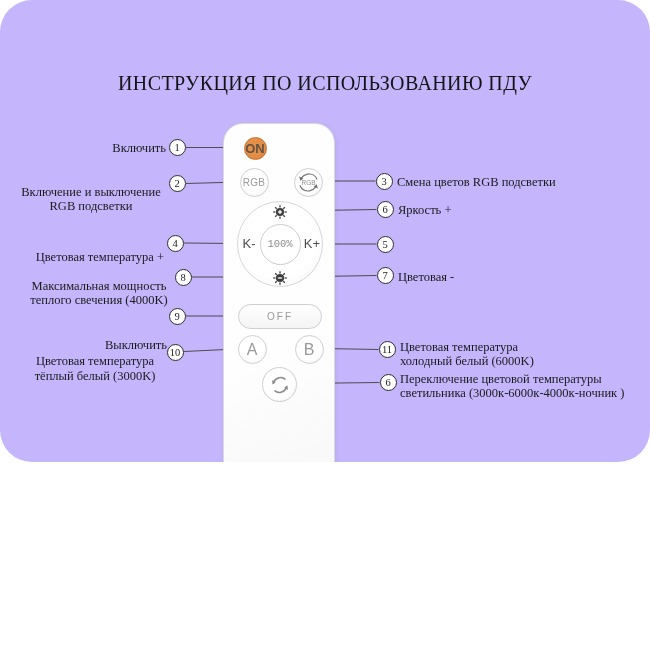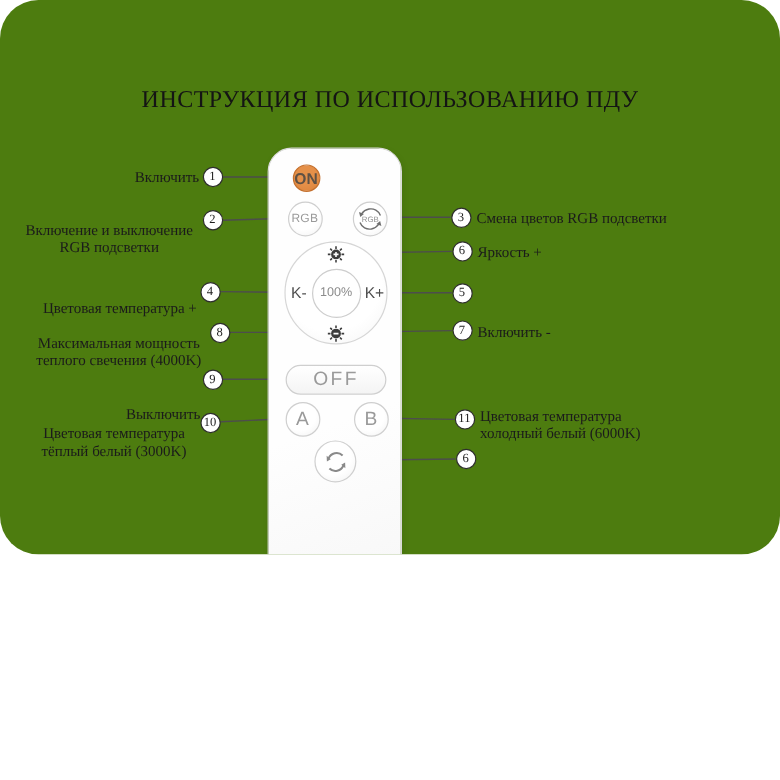--- a/index.html
+++ b/index.html
@@ -1,20 +1,20 @@
 <!DOCTYPE html>
 <html><head>
 <meta charset="utf-8">
 <style>
   * { margin: 0; padding: 0; box-sizing: border-box; }
   body { background: #ffffff; }
   .canvas {
     position: relative;
     width: 650px; height: 462px;
-    background: #4d7c0f;
+    background: #c4b5fd;
     font-family: "Liberation Serif", serif;
     overflow: hidden;
     border-radius: 32px;
   }
   .title {
     position: absolute; top: 72px; left: 0; width: 650px;
     text-align: center;
     font-size: 20px; font-weight: 400; letter-spacing: 0.4px;
     color: #141414;
   }
@@ -49,40 +49,40 @@
   .pad {
     position: absolute; left: 13px; top: 77px; width: 86px; height: 86px;
     border: 1.4px solid #d6d6d6; border-radius: 50%;
     background: radial-gradient(circle at 45% 38%, #ffffff 60%, #f3f3f3);
   }
   .pad-center {
     position: absolute; left: 35.5px; top: 99.5px; width: 41px; height: 41px;
     border: 1.4px solid #cdcdcd; border-radius: 50%;
     background: #ffffff;
     display: flex; align-items: center; justify-content: center;
-    font-family: Liberation Sans, sans-serif;
+    font-family: Liberation Mono, monospace;
     font-size: 10.5px; color: #8c8c8c;
   }
   .pad-k {
     position: absolute; width: 22px; text-align: center;
     font-family: "Liberation Sans", sans-serif;
     font-size: 13px; font-weight: 500; color: #4d4d4d;
   }
   .k-minus { left: 14px; top: 112px; }
   .k-plus  { left: 77px; top: 112px; }
   .sun-icon { position: absolute; width: 16px; height: 16px; }
   .sun-up   { left: 48px; top: 80px; }
   .sun-down { left: 48px; top: 146px; }
   .btn-off {
     position: absolute; left: 14px; top: 180px; width: 84px; height: 25px;
     border: 1.4px solid #cfcfcf; border-radius: 13px;
     background: linear-gradient(180deg, #ffffff, #f4f4f4);
     display: flex; align-items: center; justify-content: center;
     font-family: "Liberation Sans", sans-serif;
-    font-size: 16px; letter-spacing: 2px; color: #9a9a9a;
+    font-size: 10px; letter-spacing: 2px; color: #9a9a9a;
   }
   .btn-a { left: 13.5px; top: 211px; width: 29px; height: 29px; font-size: 16px; }
   .btn-b { left: 70.5px; top: 211px; width: 29px; height: 29px; font-size: 16px; }
   .btn-cycle { left: 38px; top: 243px; width: 35px; height: 35px; }
   .battery-svg { position: absolute; left: 0; top: 358px; width: 112px; height: 18px; }
 
   
   .co {
     position: absolute; width: 17px; height: 17px;
     border: 1px solid #2e2e2e; border-radius: 50%;
@@ -230,22 +230,24 @@
   <div class="co c10">10</div>
   <div class="co c11">11</div>
   <div class="co c12">6</div>
 
   <div class="lbl t-right  l1">Включить</div>
   <div class="lbl t-center l2">Включение и выключение
 RGB подсветки</div>
   <div class="lbl l3">Смена цветов RGB подсветки</div>
   <div class="lbl t-right  l4">Цветовая температура +</div>
   <div class="lbl l6">Яркость +</div>
-  <div class="lbl l7">Включить -</div>
+  <div class="lbl l7">Цветовая -</div>
   <div class="lbl t-center l8">Максимальная мощность
 теплого свечения (4000K)</div>
   <div class="lbl t-right  l9">Выключить</div>
   <div class="lbl t-center l10">Цветовая температура
 тёплый белый (3000K)</div>
   <div class="lbl l11">Цветовая температура
 холодный белый (6000K)</div>
+  <div class="lbl l12">Переключение цветовой температуры
+светильника (3000к-6000к-4000к-ночник )</div>
 
 </div>
 
 </body></html>

